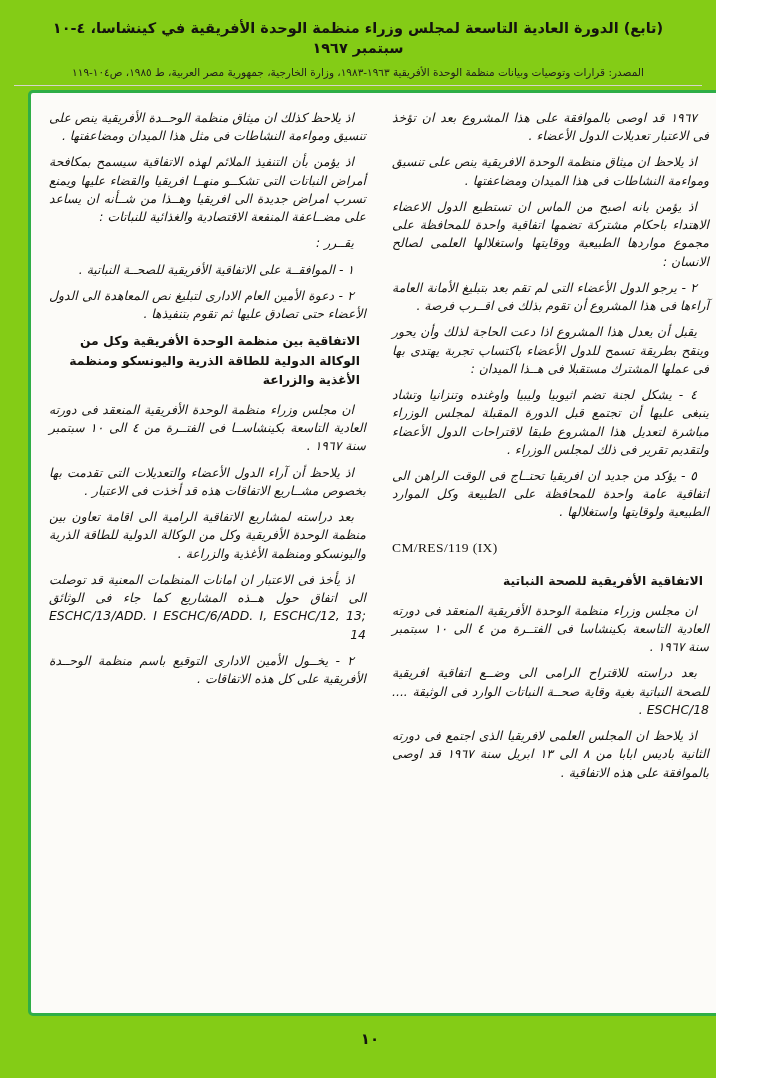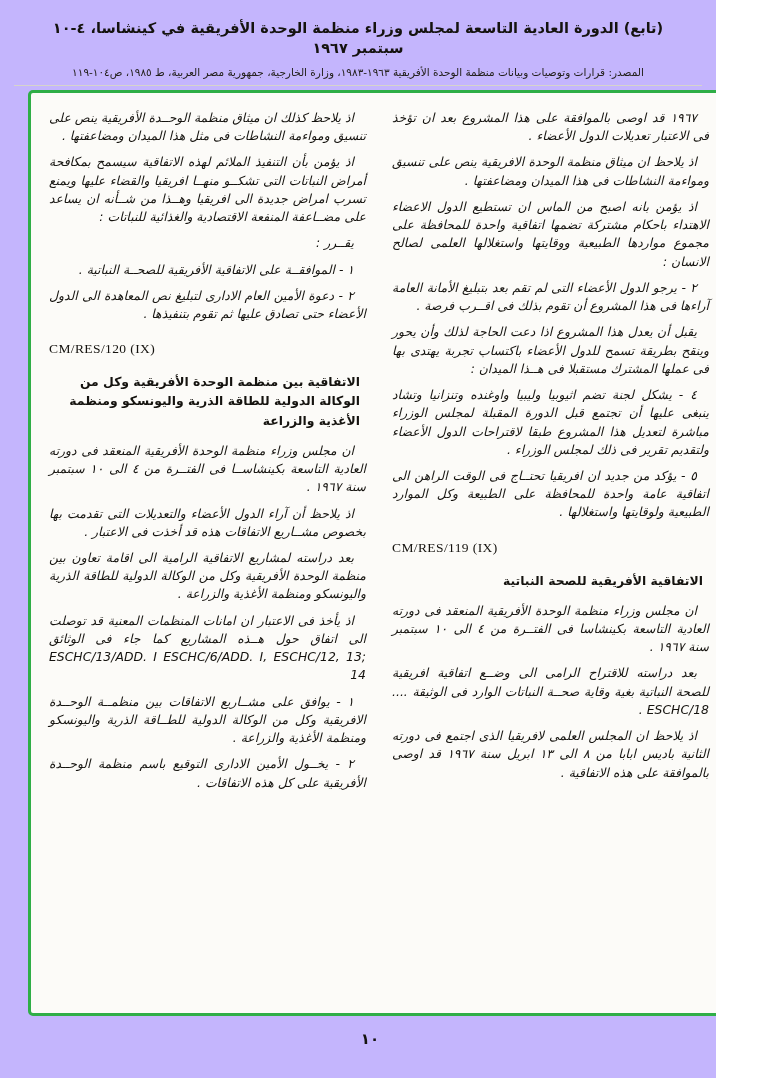--- a/index.html
+++ b/index.html
@@ -1,20 +1,20 @@
 <!DOCTYPE html>
 <html lang="ar"><head>
 <meta charset="utf-8">
 <style>
   html, body { margin: 0; padding: 0; background: #ffffff; }
   .page {
     position: relative;
     width: 716px;
     height: 1078px;
-    background: #c4b5fd;
+    background: #84cc16;
     font-family: "DejaVu Sans", sans-serif;
     color: #15130f;
     overflow: hidden;
   }
   .header { direction: rtl; text-align: center; padding-top: 18px; }
   .header-title {
     font-weight: 700;
     font-size: 14.5px;
     margin: 0 26px;
     line-height: 1.4;
@@ -112,27 +112,25 @@
           <p class="body">ان مجلس وزراء منظمة الوحدة الأفريقية المنعقد فى دورته العادية التاسعة بكينشاسا فى الفتــرة من ٤ الى ١٠ سبتمبر سنة ١٩٦٧ .</p>
           <p class="body">بعد دراسته للاقتراح الرامى الى وضــع اتفاقية افريقية للصحة النباتية بغية وقاية صحــة النباتات الوارد فى الوثيقة .... ESCHC/18 .</p>
           <p class="body">اذ يلاحظ ان المجلس العلمى لافريقيا الذى اجتمع فى دورته الثانية باديس ابابا من ٨ الى ١٣ ابريل سنة ١٩٦٧ قد اوصى بالموافقة على هذه الاتفاقية .</p>
         </div>
       <div class="col" dir="rtl">
           <p class="body">اذ يلاحظ كذلك ان ميثاق منظمة الوحــدة الأفريقية ينص على تنسيق ومواءمة النشاطات فى مثل هذا الميدان ومضاعفتها .</p>
           <p class="body">اذ يؤمن بأن التنفيذ الملائم لهذه الاتفاقية سيسمح بمكافحة أمراض النباتات التى تشكــو منهــا افريقيا والقضاء عليها ويمنع تسرب امراض جديدة الى افريقيا وهــذا من شــأنه ان يساعد على مضــاعفة المنفعة الاقتصادية والغذائية للنباتات :</p>
           <p class="body">يقــرر :</p>
           <p class="body">١ - الموافقــة على الاتفاقية الأفريقية للصحــة النباتية .</p>
           <p class="body">٢ - دعوة الأمين العام الادارى لتبليغ نص المعاهدة الى الدول الأعضاء حتى تصادق عليها ثم تقوم بتنفيذها .</p>
-          <p class="code">CM/RES/120 (IX)</p>
           <p class="heading">الاتفاقية بين منظمة الوحدة الأفريقية وكل من الوكالة الدولية للطاقة الذرية واليونسكو ومنظمة الأغذية والزراعة</p>
           <p class="body">ان مجلس وزراء منظمة الوحدة الأفريقية المنعقد فى دورته العادية التاسعة بكينشاســا فى الفتــرة من ٤ الى ١٠ سبتمبر سنة ١٩٦٧ .</p>
           <p class="body">اذ يلاحظ أن آراء الدول الأعضاء والتعديلات التى تقدمت بها بخصوص مشــاريع الاتفاقات هذه قد أخذت فى الاعتبار .</p>
           <p class="body">بعد دراسته لمشاريع الاتفاقية الرامية الى اقامة تعاون بين منظمة الوحدة الأفريقية وكل من الوكالة الدولية للطاقة الذرية واليونسكو ومنظمة الأغذية والزراعة .</p>
           <p class="body">اذ يأخذ فى الاعتبار ان امانات المنظمات المعنية قد توصلت الى اتفاق حول هــذه المشاريع كما جاء فى الوثائق ESCHC/13/ADD. I ESCHC/6/ADD. I, ESCHC/12, 13; 14</p>
-          <p class="body">١ - يوافق على مشــاريع الاتفاقات بين منظمــة الوحــدة الافريقية وكل من الوكالة الدولية للطــاقة الذرية واليونسكو ومنظمة الأغذية والزراعة .</p>
           <p class="body">٢ - يخــول الأمين الادارى التوقيع باسم منظمة الوحــدة الأفريقية على كل هذه الاتفاقات .</p>
         </div>
     </div>
   </div>
 
   <div class="page-number">١٠</div>
 
 </div>
 
 </body></html>

